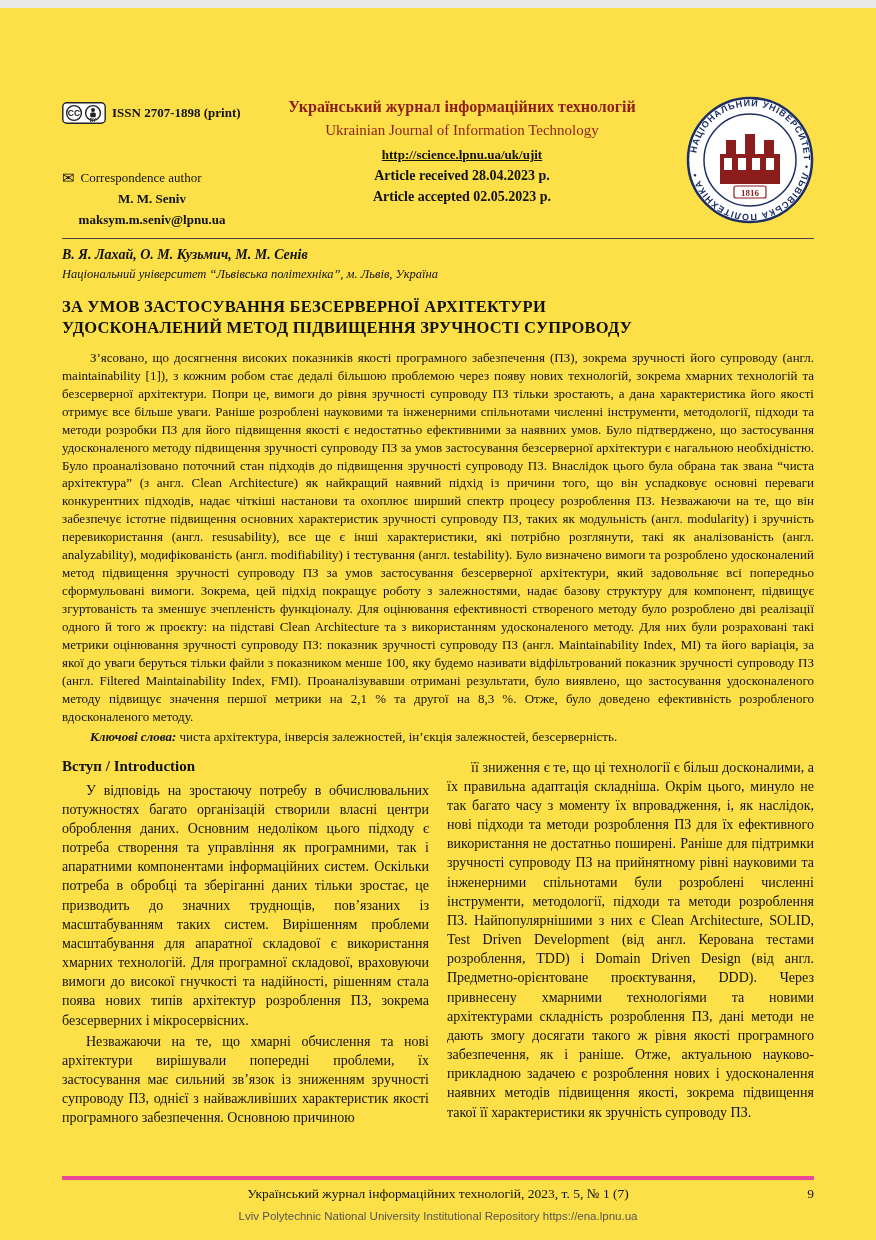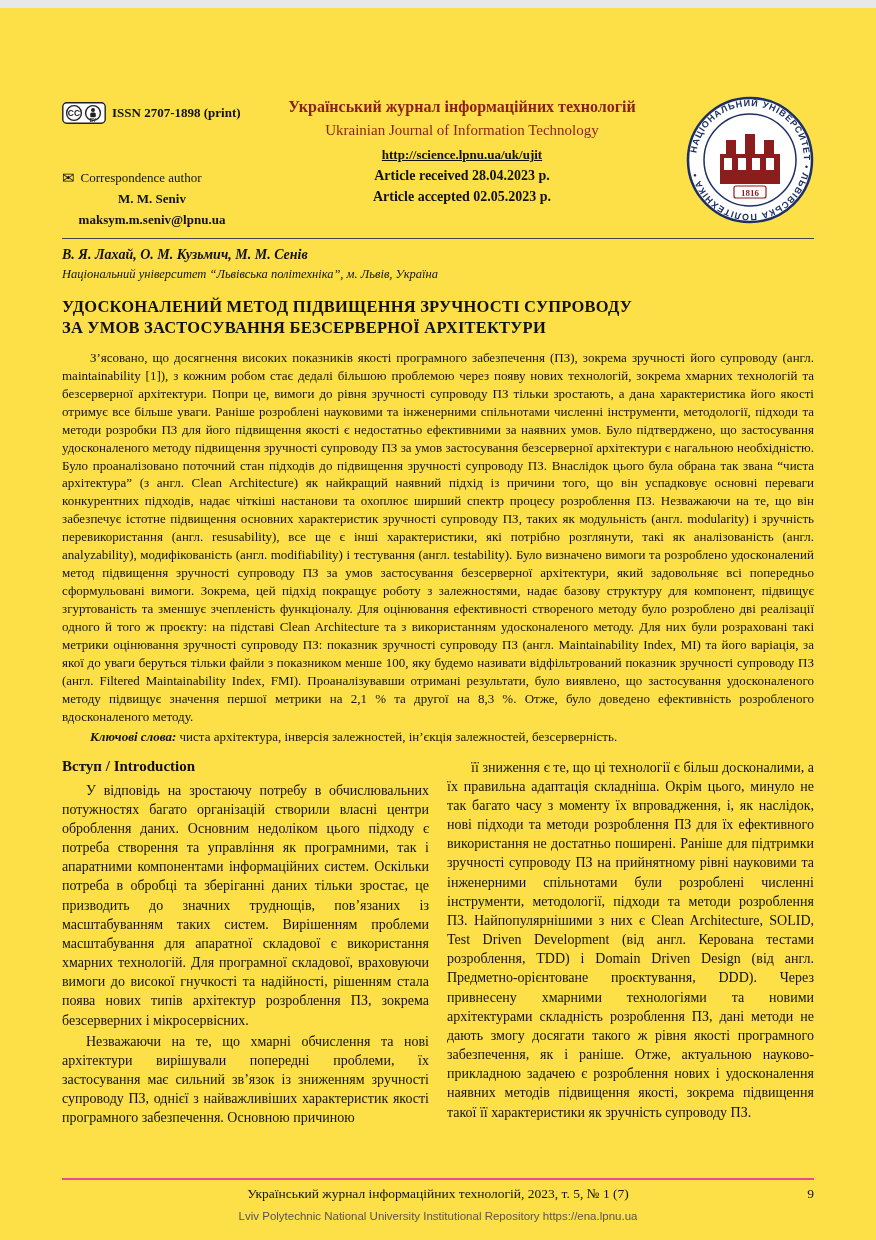--- a/index.html
+++ b/index.html
@@ -41,21 +41,21 @@
   .abstract{font-size:13px;line-height:1.38;text-align:justify;text-indent:28px;margin:10px 0 0 0;}
   .keywords{font-size:13px;line-height:1.38;text-align:justify;text-indent:28px;margin:2px 0 0 0;}
   .kw-label{font-weight:bold;font-style:italic;}
   
   .columns{display:flex;gap:18px;margin-top:12px;}
   .col{flex:1;min-width:0;}
   .sec-heading{font-weight:bold;font-size:15px;margin:0 0 6px 0;}
   .col p{font-size:14px;line-height:1.37;text-align:justify;text-indent:24px;margin:0 0 2px 0;}
   
   .footer{position:absolute;left:62px;right:62px;bottom:26px;}
-  .footer-line{border-top:2px solid #ec4899;padding-top:6px;position:relative;
+  .footer-line{border-top:4px solid #ec4899;padding-top:6px;position:relative;
     text-align:center;font-size:13.5px;}
   .page-num{position:absolute;right:0;top:6px;font-size:13.5px;}
   .repo-line{text-align:center;font-size:11.5px;color:#555;
     font-family:"Liberation Sans", sans-serif;margin-top:8px;}
 </style>
 </head>
 <body>
 
 <div class="page">
 
@@ -115,22 +115,22 @@
       </svg>
     </div>
   </div>
 
   <hr class="head-rule">
 
   <div class="authors">В. Я. Лахай, О. М. Кузьмич, М. М. Сенів</div>
   <div class="affil">Національний університет “Львівська політехніка”, м. Львів, Україна</div>
 
   <div class="paper-title">
+    <div>ЗА УМОВ ЗАСТОСУВАННЯ БЕЗСЕРВЕРНОЇ АРХІТЕКТУРИ</div>
     <div>УДОСКОНАЛЕНИЙ МЕТОД ПІДВИЩЕННЯ ЗРУЧНОСТІ СУПРОВОДУ</div>
-    <div>ЗА УМОВ ЗАСТОСУВАННЯ БЕЗСЕРВЕРНОЇ АРХІТЕКТУРИ</div>
   </div>
 
   <p class="abstract">З’ясовано, що досягнення високих показників якості програмного забезпечення (ПЗ), зокрема зручності його супроводу (англ. maintainability [1]), з кожним робом стає дедалі більшою проблемою через появу нових технологій, зокрема хмарних технологій та безсерверної архітектури. Попри це, вимоги до рівня зручності супроводу ПЗ тільки зростають, а дана характеристика його якості отримує все більше уваги. Раніше розроблені науковими та інженерними спільнотами численні інструменти, методології, підходи та методи розробки ПЗ для його підвищення якості є недостатньо ефективними за наявних умов. Було підтверджено, що застосування удосконаленого методу підвищення зручності супроводу ПЗ за умов застосування безсерверної архітектури є нагальною необхідністю. Було проаналізовано поточний стан підходів до підвищення зручності супроводу ПЗ. Внаслідок цього була обрана так звана “чиста архітектура” (з англ. Clean Architecture) як найкращий наявний підхід із причини того, що він успадковує основні переваги конкурентних підходів, надає чіткіші настанови та охоплює ширший спектр процесу розроблення ПЗ. Незважаючи на те, що він забезпечує істотне підвищення основних характеристик зручності супроводу ПЗ, таких як модульність (англ. modularity) і зручність перевикористання (англ. resusability), все ще є інші характеристики, які потрібно розглянути, такі як аналізованість (англ. analyzability), модифікованість (англ. modifiability) і тестування (англ. testability). Було визначено вимоги та розроблено удосконалений метод підвищення зручності супроводу ПЗ за умов застосування безсерверної архітектури, який задовольняє всі попередньо сформульовані вимоги. Зокрема, цей підхід покращує роботу з залежностями, надає базову структуру для компонент, підвищує згуртованість та зменшує зчепленість функціоналу. Для оцінювання ефективності створеного методу було розроблено дві реалізації одного й того ж проєкту: на підставі Clean Architecture та з використанням удосконаленого методу. Для них були розраховані такі метрики оцінювання зручності супроводу ПЗ: показник зручності супроводу ПЗ (англ. Maintainability Index, MI) та його варіація, за якої до уваги беруться тільки файли з показником менше 100, яку будемо називати відфільтрований показник зручності супроводу ПЗ (англ. Filtered Maintainability Index, FMI). Проаналізувавши отримані результати, було виявлено, що застосування удосконаленого методу підвищує значення першої метрики на 2,1 % та другої на 8,3 %. Отже, було доведено ефективність розробленого вдосконаленого методу.</p>
 
   <p class="keywords"><span class="kw-label">Ключові слова:</span><span> чиста архітектура, інверсія залежностей, ін’єкція залежностей, безсерверність.</span></p>
 
   <div class="columns">
     <div class="col">
       <h2 class="sec-heading">Вступ / Introduction</h2>
       <p>У відповідь на зростаючу потребу в обчислювальних потужностях багато організацій створили власні центри оброблення даних. Основним недоліком цього підходу є потреба створення та управління як програмними, так і апаратними компонентами інформаційних систем. Оскільки потреба в обробці та зберіганні даних тільки зростає, це призводить до значних труднощів, пов’язаних із масштабуванням таких систем. Вирішенням проблеми масштабування для апаратної складової є використання хмарних технологій. Для програмної складової, враховуючи вимоги до високої гнучкості та надійності, рішенням стала поява нових типів архітектур розроблення ПЗ, зокрема безсерверних і мікросервісних.</p>

